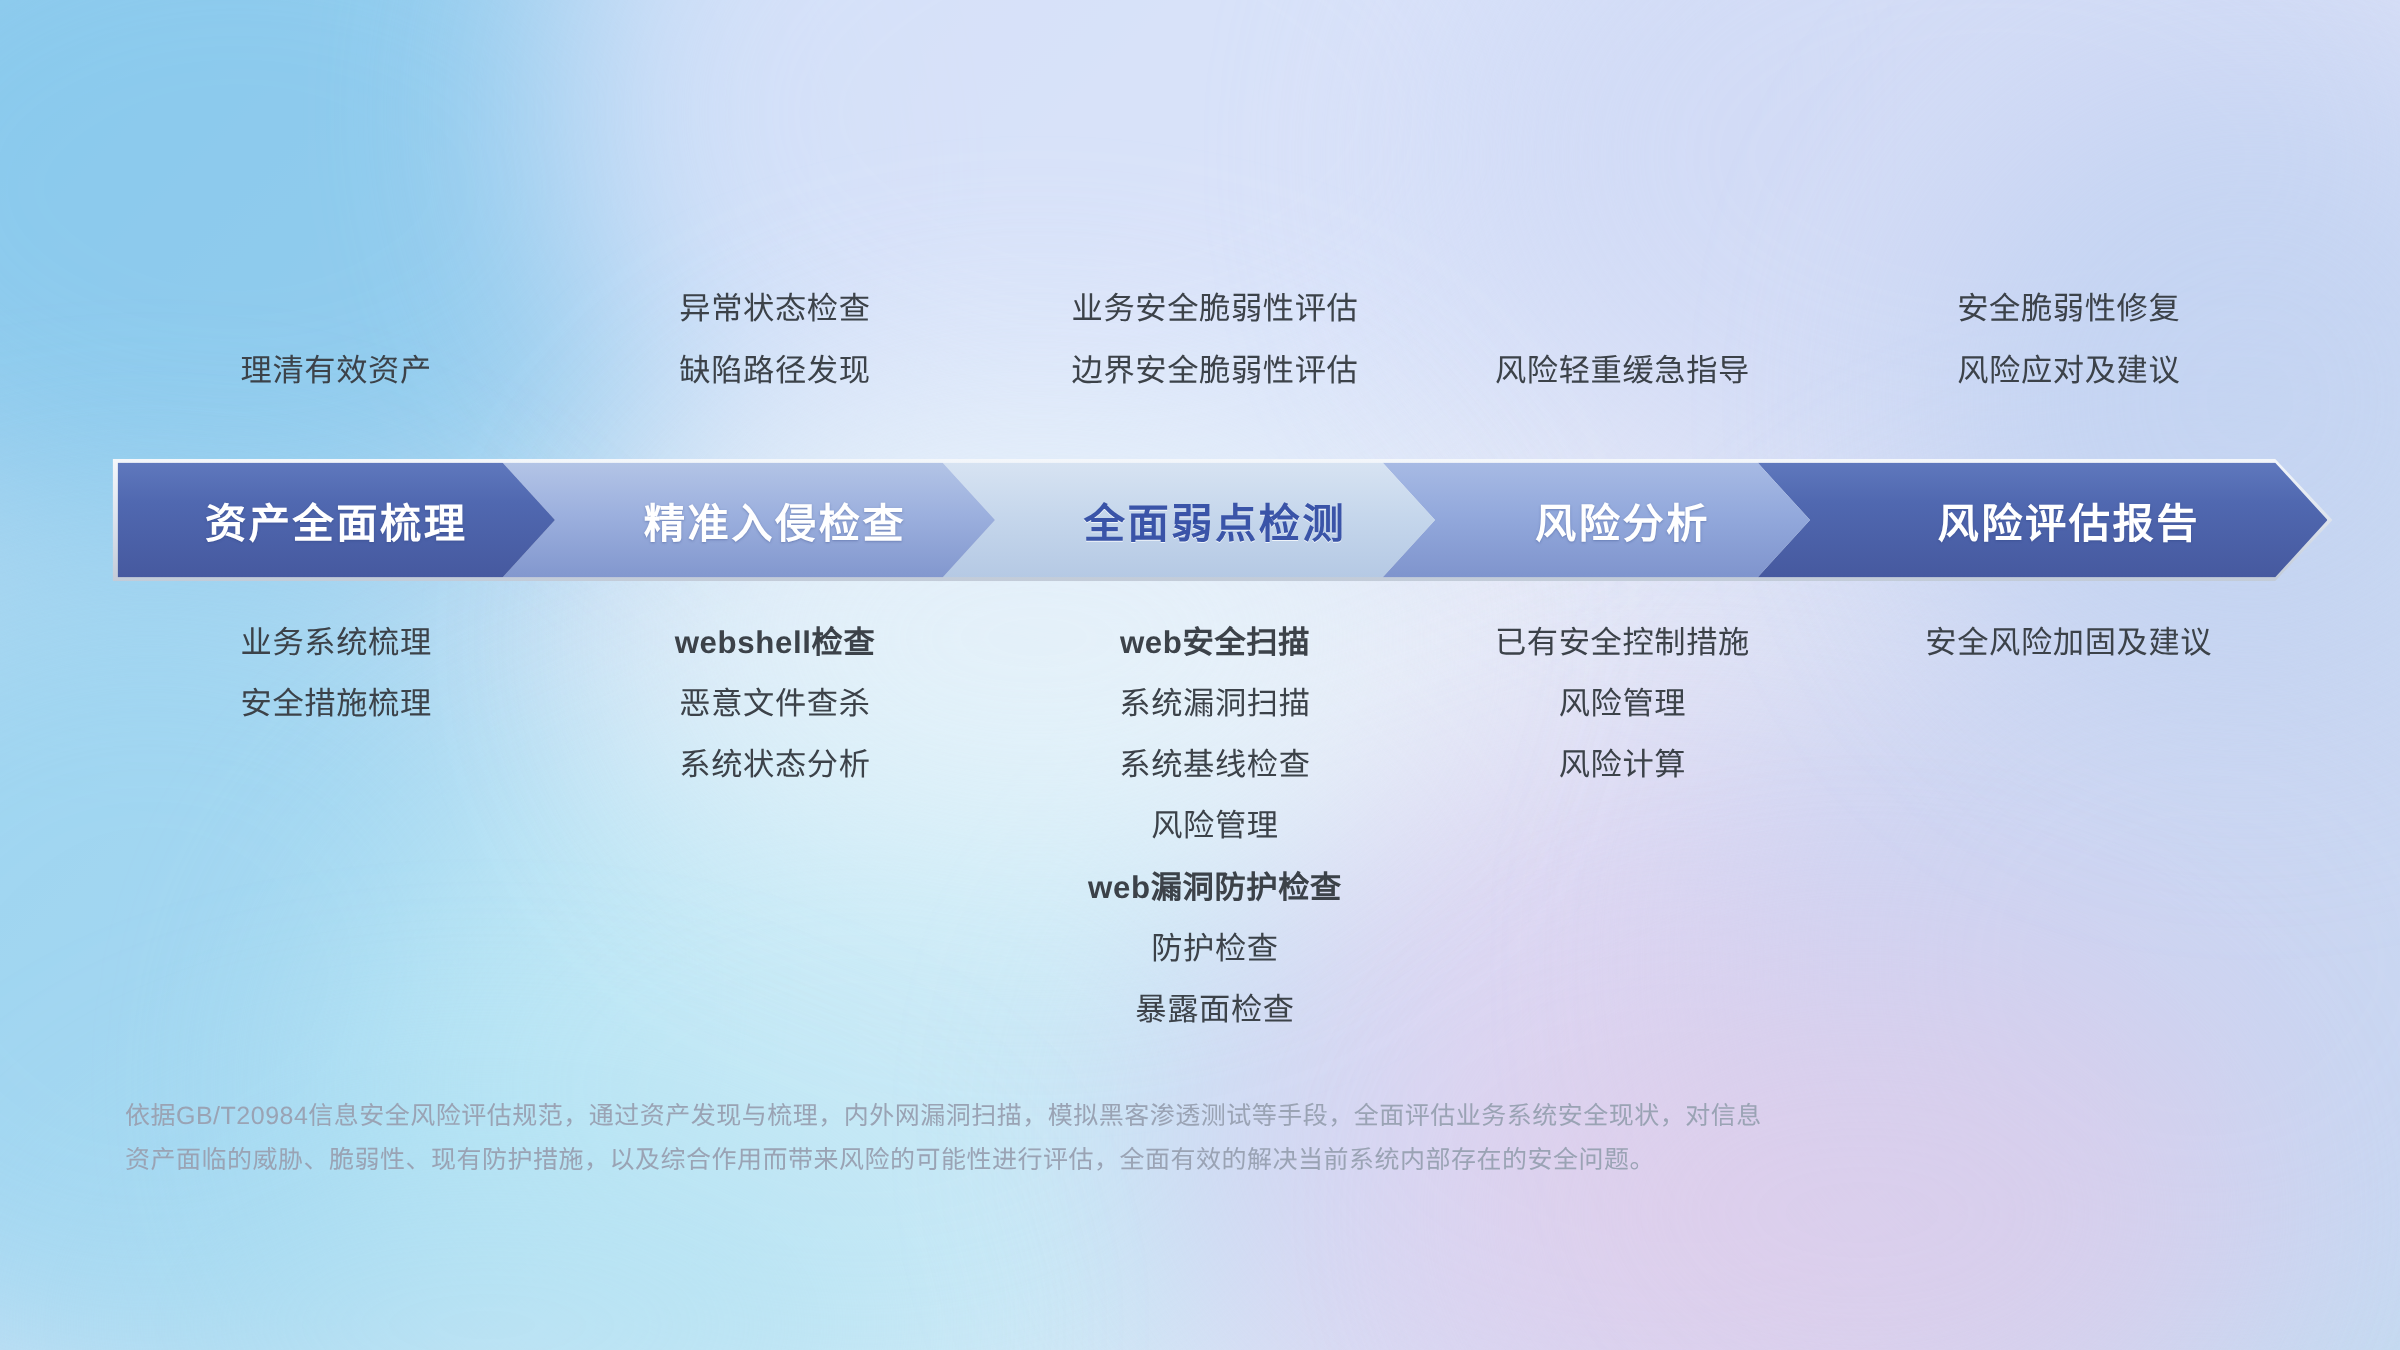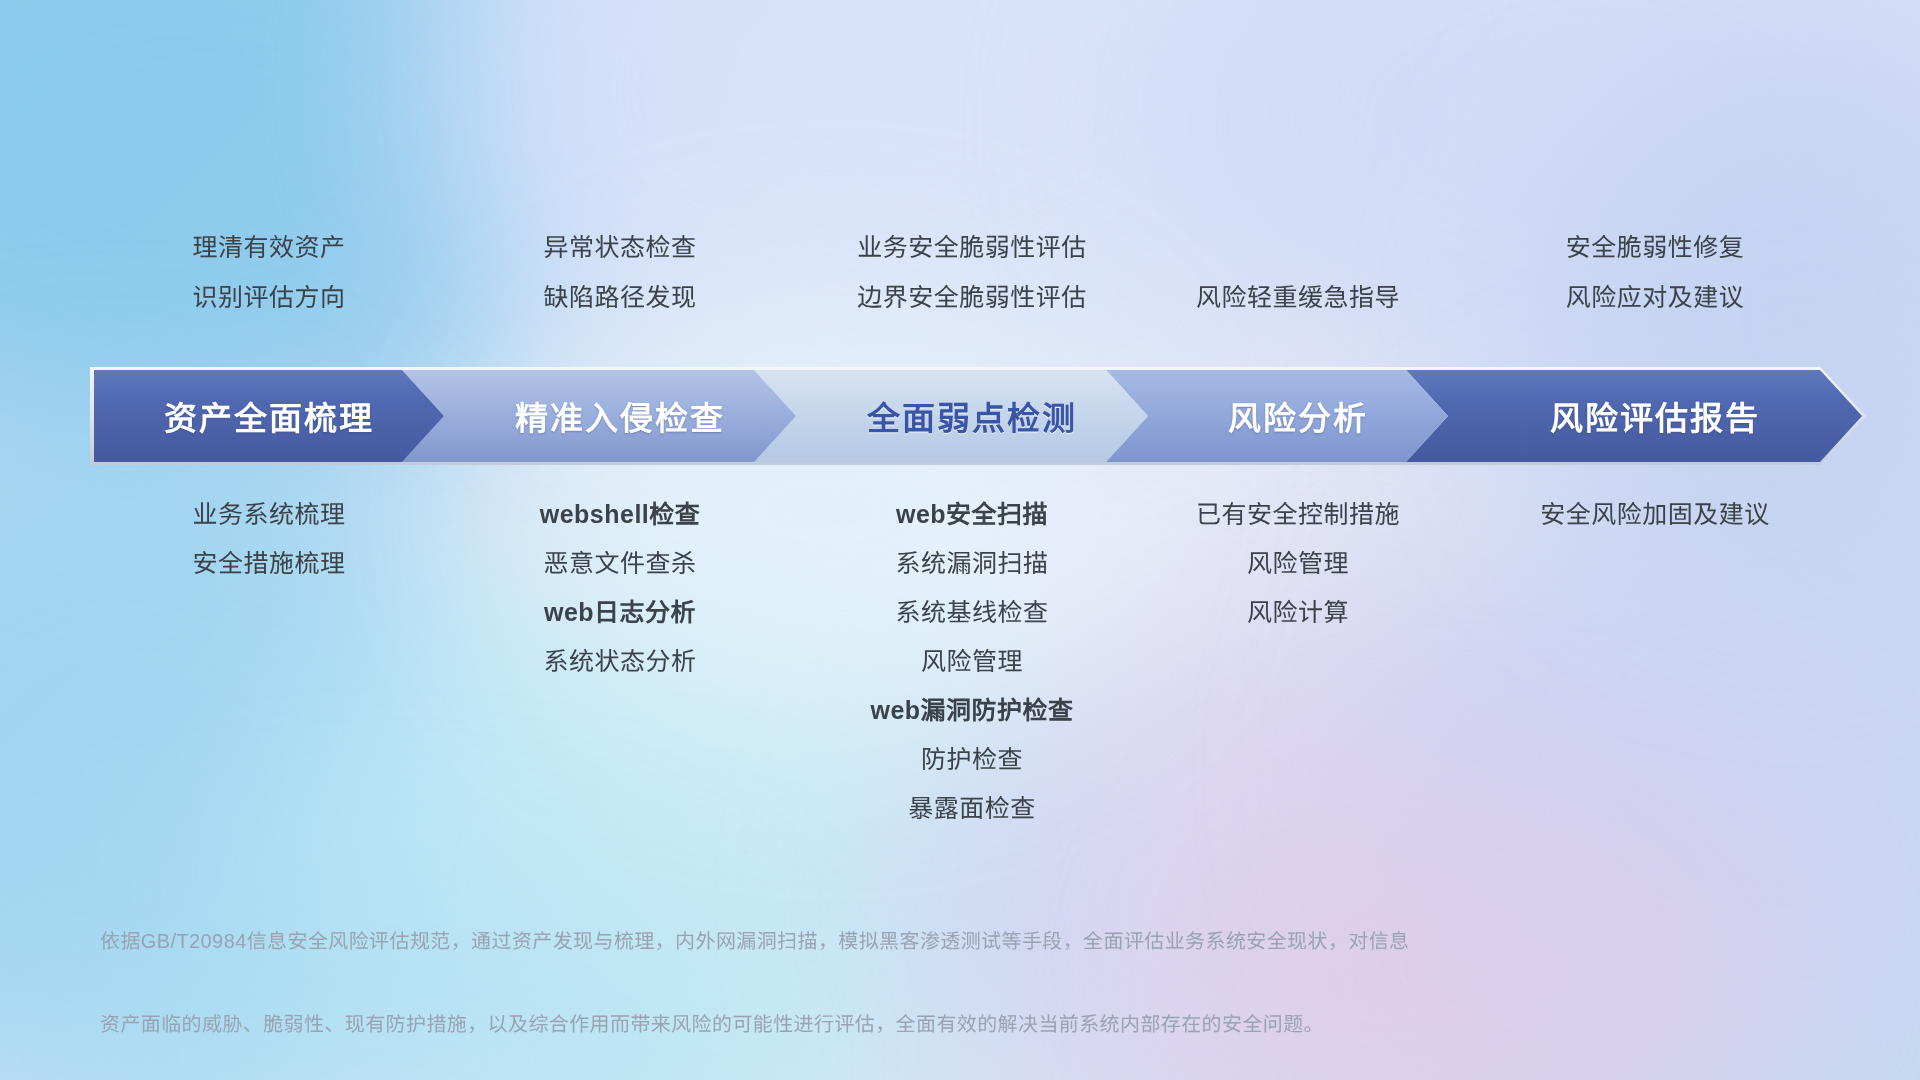--- a/index.html
+++ b/index.html
@@ -64,21 +64,21 @@
   .chev .cap{
     position:relative;z-index:3;
     font-size:33px;font-weight:700;letter-spacing:2px;white-space:nowrap;
   }
 
   
   #footnote{
     position:absolute;left:100px;top:876px;width:1520px;
     font-size:20px;line-height:35px;color:#9aa3b4;letter-spacing:.4px;
   }
-  #footnote .ln{display:block;white-space:nowrap;margin-top:48px;}
+  #footnote .ln{display:block;white-space:nowrap;}
 </style>
 </head>
 <body>
 
 <div id="bg">
   <div class="layer bg-base"></div>
   <div class="blob b1"></div>
   <div class="blob b2"></div>
   <div class="blob b3"></div>
   <div class="blob b4"></div>
@@ -89,21 +89,20 @@
   <div class="blob b9"></div>
   <div class="blob b10"></div>
   <div class="blob b11"></div>
 </div>
 
 <div id="board">
   <div id="top-lists">
       <div class="col" style="left: 94px; width: 350px;">
         <div class="top-list" style="bottom: 758px;">
           <div class="item">理清有效资产</div>
-          <div class="item">识别评估方向</div>
         </div>
       </div>
       <div class="col" style="left: 444px; width: 352px;">
         <div class="top-list" style="bottom: 758px;">
           <div class="item">异常状态检查</div>
           <div class="item">缺陷路径发现</div>
         </div>
       </div>
       <div class="col" style="left: 796px; width: 352px;">
         <div class="top-list" style="bottom: 758px;">
@@ -149,21 +148,20 @@
       <div class="col" style="left: 94px; width: 350px;">
         <div class="bot-list" style="top: 490px;">
           <div class="item">业务系统梳理</div>
           <div class="item">安全措施梳理</div>
         </div>
       </div>
       <div class="col" style="left: 444px; width: 352px;">
         <div class="bot-list" style="top: 490px;">
           <div class="item" style="font-weight: 700;">webshell检查</div>
           <div class="item">恶意文件查杀</div>
-          <div class="item" style="font-weight: 700;">web日志分析</div>
           <div class="item">系统状态分析</div>
         </div>
       </div>
       <div class="col" style="left: 796px; width: 352px;">
         <div class="bot-list" style="top: 490px;">
           <div class="item" style="font-weight: 700;">web安全扫描</div>
           <div class="item">系统漏洞扫描</div>
           <div class="item">系统基线检查</div>
           <div class="item">风险管理</div>
           <div class="item" style="font-weight: 700;">web漏洞防护检查</div>

